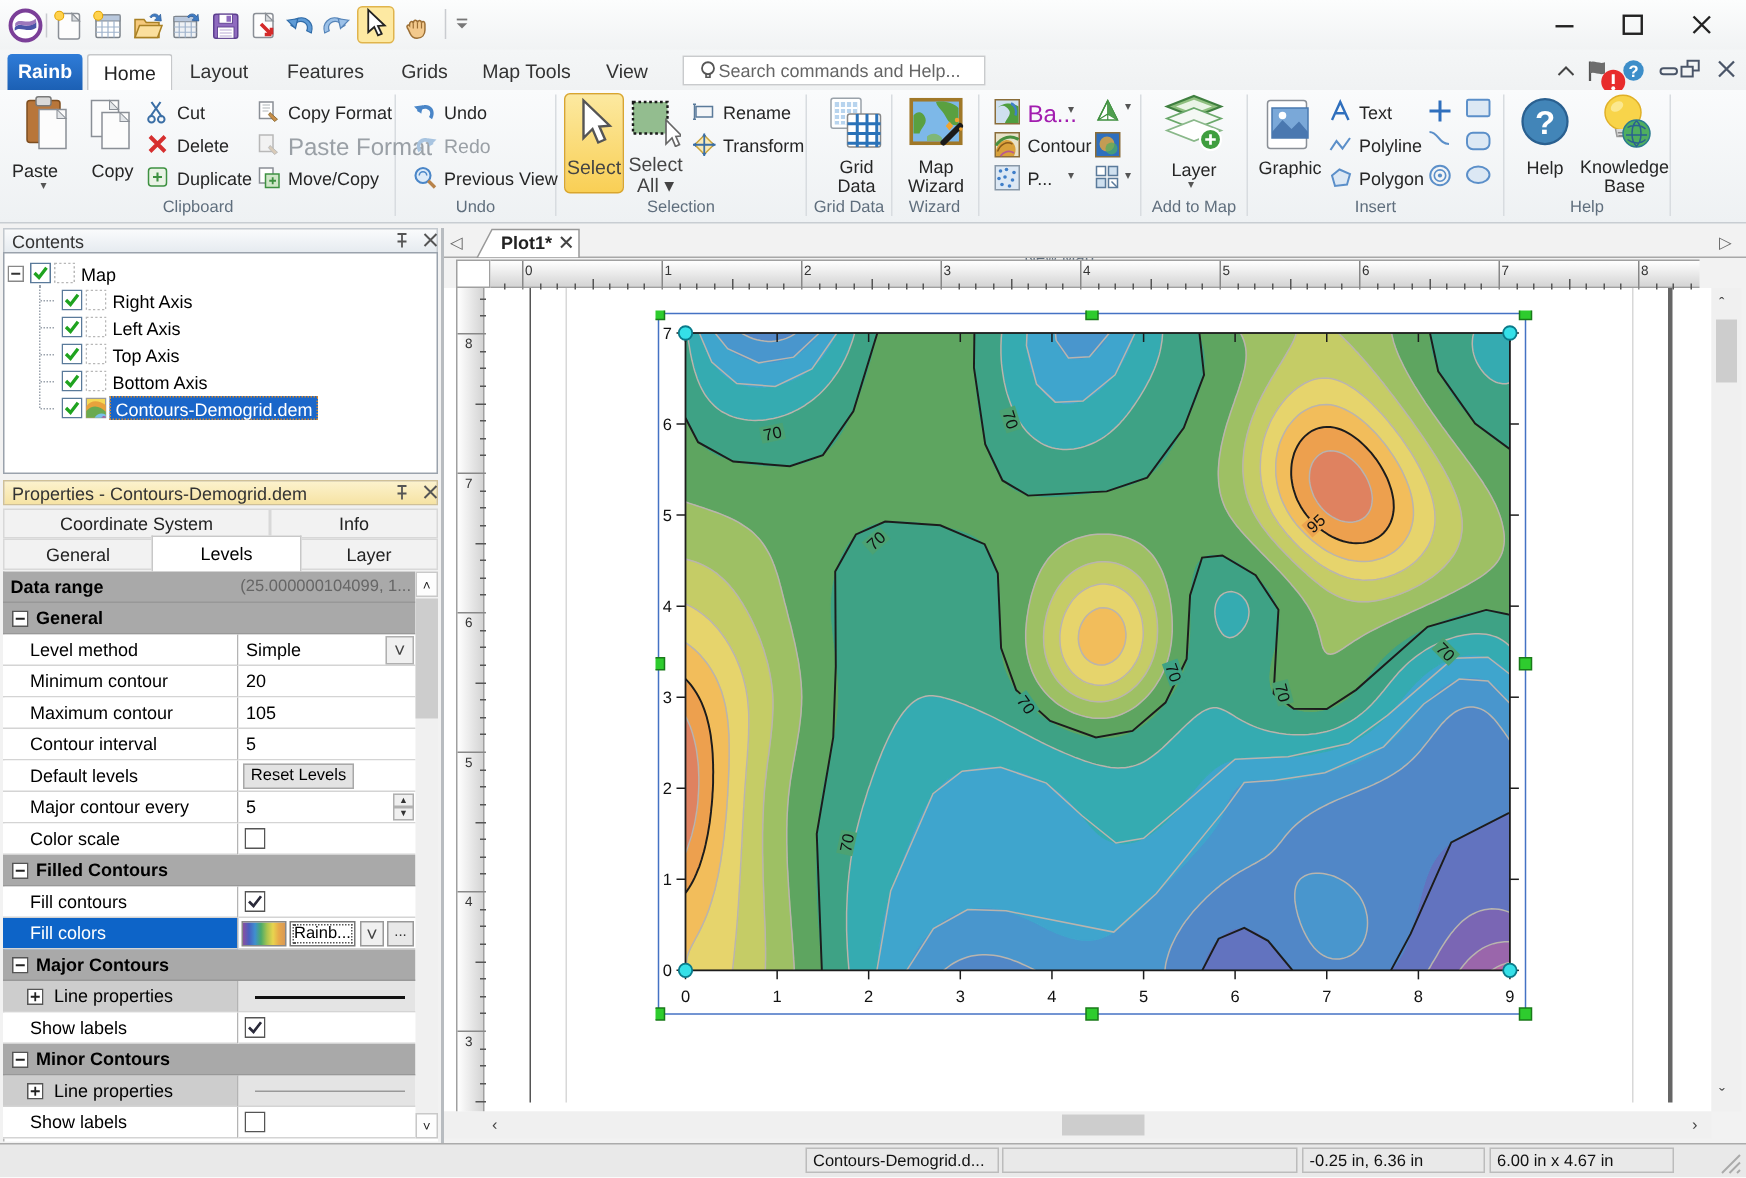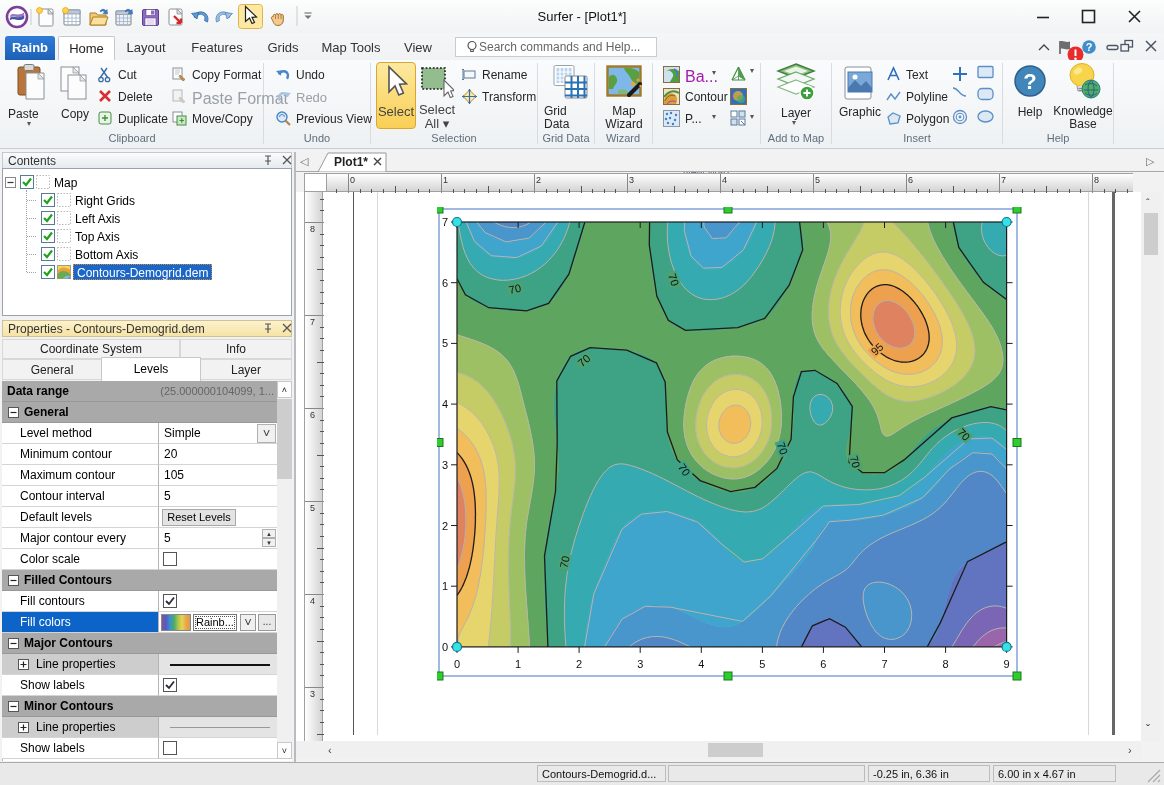--- a/index.html
+++ b/index.html
@@ -7,21 +7,20 @@
   font-family:"Liberation Sans", sans-serif; }
 .abs { position:absolute; }
 #app { position:relative; width:1164px; height:785px; background:#f2f2f2; overflow:hidden; }
 svg text { font-family:"Liberation Sans", sans-serif; }
 </style>
 </head>
 <body>
 <div id="app">
 
 <div class="abs" style="left:0;top:0;width:1164px;height:33px;background:linear-gradient(#fcfdfd,#f1f3f4);"></div>
-<div class="abs" style="left:0;top:9px;width:1164px;text-align:center;font-size:13px;color:#111;">Surfer - [Plot1*]</div>
 
 <svg class="abs" style="left:4px;top:4px;" width="250" height="26" viewBox="0 0 250 26">
   <circle cx="13" cy="13" r="10" fill="#fff" stroke="#7b3f98" stroke-width="2.6"></circle>
   <path d="M5.8 14.5 C9 10 13 16 20.2 11 L20.2 14.5 C15 18.5 9 13 5.8 16.5Z" fill="#4a55a8"></path>
   <path d="M6.2 11.5 C9 7.5 14 13 19.8 8.5 L20.2 11 C14 16 9 10 6 14Z" fill="#8a5fb0" opacity="0.85"></path>
   <rect x="26.5" y="5" width="1" height="16" fill="#c9ccd0"></rect>
   <g transform="translate(32,3)">
         <rect x="3" y="2" width="14" height="17" rx="1.5" fill="#fdfdfd" stroke="#8a8f96"></rect>
         <path d="M12 2 L17 7 L12 7Z" fill="#d9dcdf" stroke="#8a8f96" stroke-width=".8"></path>
         <circle cx="3.5" cy="3.5" r="3" fill="#ffd24d" stroke="#e3a400" stroke-width=".7"></circle>
@@ -218,21 +217,21 @@
       <path d="M8.5 1 L7 3 L10 3Z M8.5 16 L7 14 L10 14Z M1 8.5 L3 7 L3 10Z M16 8.5 L14 7 L14 10Z" fill="#3a6ea5"></path>
     </svg>
     <div class="abs" style="left:482px;top:90px;font-size:12px;color:#262626;">Transform</div>
 <svg class="abs" style="left:551px;top:63px;" width="40" height="40" viewBox="0 0 40 40">
  <rect x="3" y="2.5" width="20" height="20" rx="1.5" fill="#fff" stroke="#9aa2aa"></rect>
  <rect x="5.5" y="5" width="15" height="15" fill="#b8d4ee"></rect>
  <path d="M5.5 9 H20.5 M5.5 13 H20.5 M5.5 17 H20.5 M9 5 V20 M13 5 V20 M17 5 V20" stroke="#fff" stroke-width="1.2"></path>
  <rect x="14" y="13" width="22" height="22" rx="1.5" fill="#fff" stroke="#888"></rect>
  <path d="M14 19.5 H36 M14 26 H36 M14 32.5 H36 M20.5 13 V35 M27 13 V35 M33.5 13 V35" stroke="#2a72b8" stroke-width="2"></path>
 </svg>
-<div class="abs" style="left:544px;top:105px;width:54px;font-size:12px;color:#262626;line-height:13px;">Grid<br>Data</div>
+<div class="abs" style="left:544px;top:105px;width:54px;text-align:center;font-size:12px;color:#262626;line-height:13px;">Grid<br>Data</div>
 
 <svg class="abs" style="left:604px;top:63px;" width="40" height="40" viewBox="0 0 40 40">
  <rect x="3.5" y="3.5" width="33" height="29" fill="#7db8e8" stroke="#a07828" stroke-width="2.4"></rect>
  <path d="M5 14 C8 10 12 12 13 16 C14 20 10 22 9 26 L5 26Z" fill="#5aa040"></path>
  <path d="M20 5 C26 4 32 6 35 9 L35 20 C31 22 28 18 26 14 C24 10 21 9 20 5Z" fill="#5aa040"></path>
  <path d="M14 28 C17 25 22 26 24 29 L24 31 L14 31Z" fill="#7fb75a" opacity=".8"></path>
  <path d="M25 32 L36 21" stroke="#1a1a1a" stroke-width="4" stroke-linecap="round"></path>
  <path d="M29 18 L31.5 21 L29 24 L26.5 21Z" fill="#f0a430"></path>
       <circle cx="34" cy="17" r="1.5" fill="#f0a430"></circle>
       <circle cx="36.5" cy="23" r="1.2" fill="#f0a430"></circle>
@@ -364,21 +363,21 @@
     </svg>
     <div class="abs" style="left:54px;top:176px;font-size:12px;color:#000;">Map</div>
     <div class="abs" style="left:27px;top:200px;width:9px;height:1px;border-top:1px dotted #9aa2ac;"></div>
     <svg class="abs" style="left:41px;top:193px;" width="14" height="14" viewBox="0 0 14 14">
       <rect x="0.5" y="0.5" width="13" height="13" fill="#fff" stroke="#5a7a9a"></rect>
       <path d="M3 7 L6 10 L11 3.5" fill="none" stroke="#1fa31f" stroke-width="2.2"></path>
     </svg>
     <svg class="abs" style="left:57px;top:193px;" width="14" height="14" viewBox="0 0 14 14">
       <rect x="0.5" y="0.5" width="13" height="13" fill="#fff" stroke="#b8b8b8" stroke-dasharray="1.5 1.5"></rect>
     </svg>
-    <div class="abs" style="left:75px;top:194px;font-size:12px;color:#000;">Right Grids</div>
+    <div class="abs" style="left:75px;top:194px;font-size:12px;color:#000;">Right Axis</div>
     <div class="abs" style="left:27px;top:218px;width:9px;height:1px;border-top:1px dotted #9aa2ac;"></div>
     <svg class="abs" style="left:41px;top:211px;" width="14" height="14" viewBox="0 0 14 14">
       <rect x="0.5" y="0.5" width="13" height="13" fill="#fff" stroke="#5a7a9a"></rect>
       <path d="M3 7 L6 10 L11 3.5" fill="none" stroke="#1fa31f" stroke-width="2.2"></path>
     </svg>
     <svg class="abs" style="left:57px;top:211px;" width="14" height="14" viewBox="0 0 14 14">
       <rect x="0.5" y="0.5" width="13" height="13" fill="#fff" stroke="#b8b8b8" stroke-dasharray="1.5 1.5"></rect>
     </svg>
     <div class="abs" style="left:75px;top:212px;font-size:12px;color:#000;">Left Axis</div>
     <div class="abs" style="left:27px;top:236px;width:9px;height:1px;border-top:1px dotted #9aa2ac;"></div>

